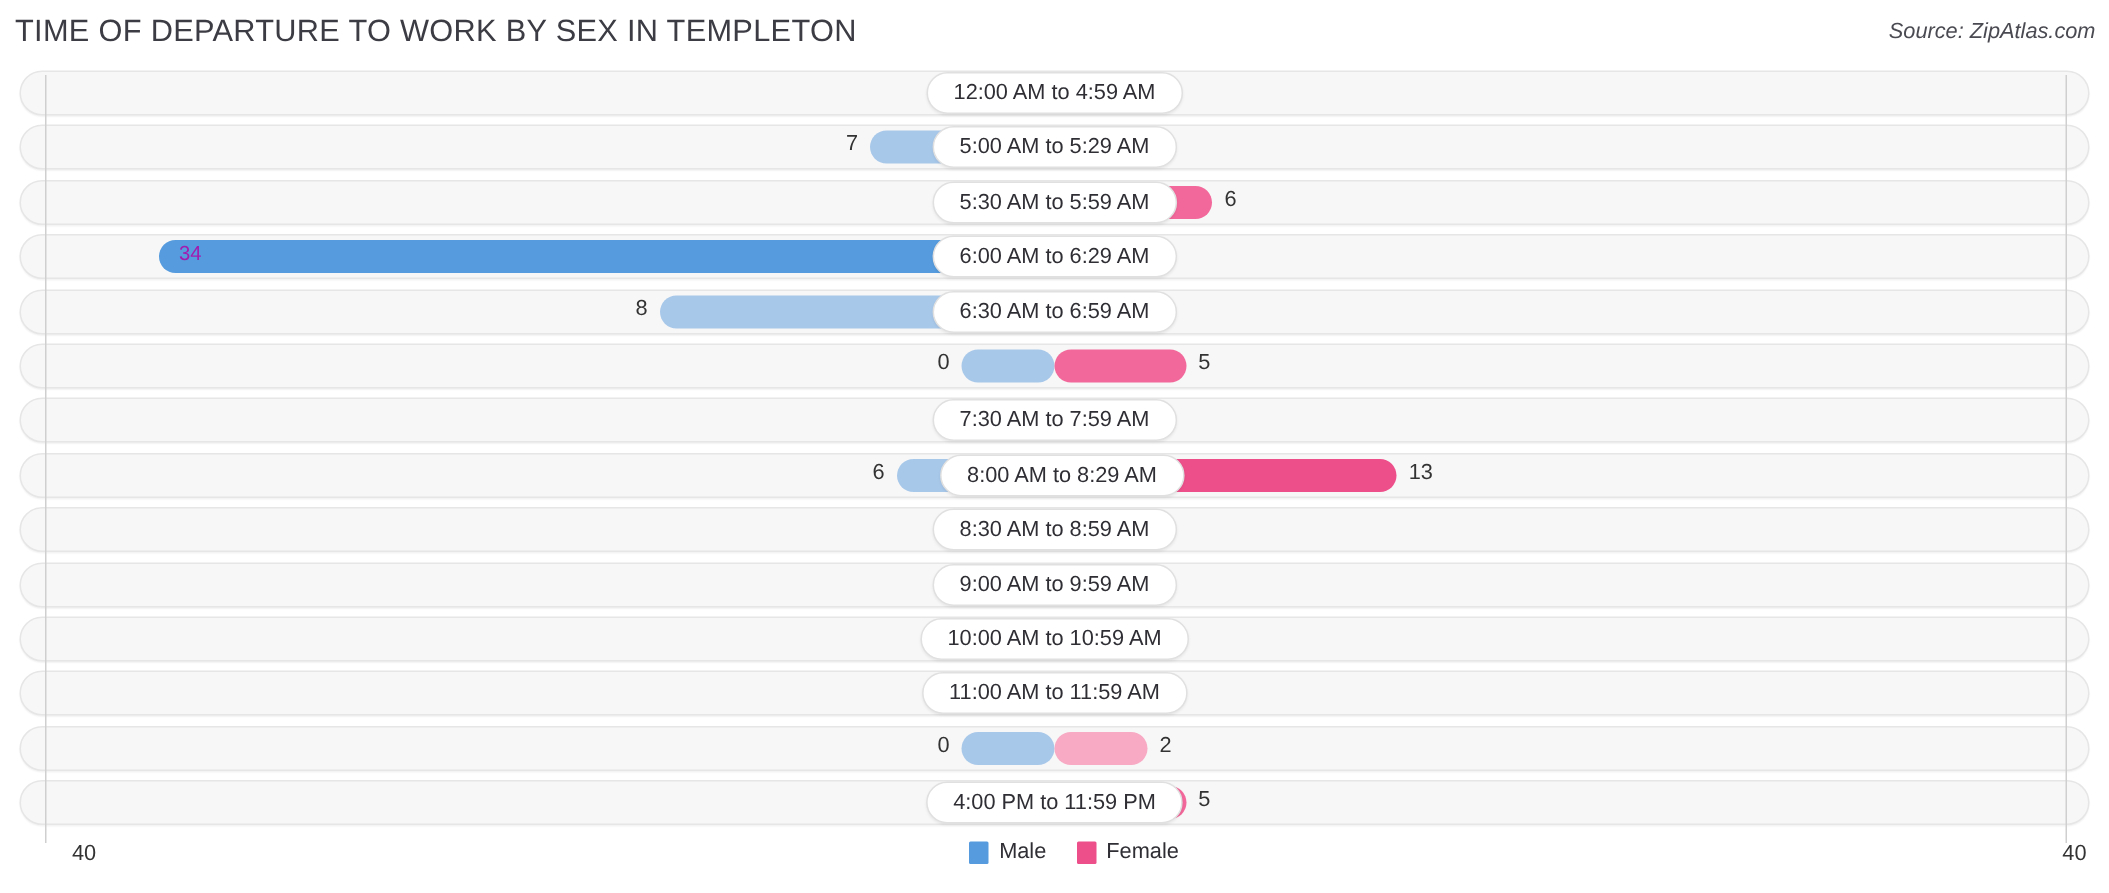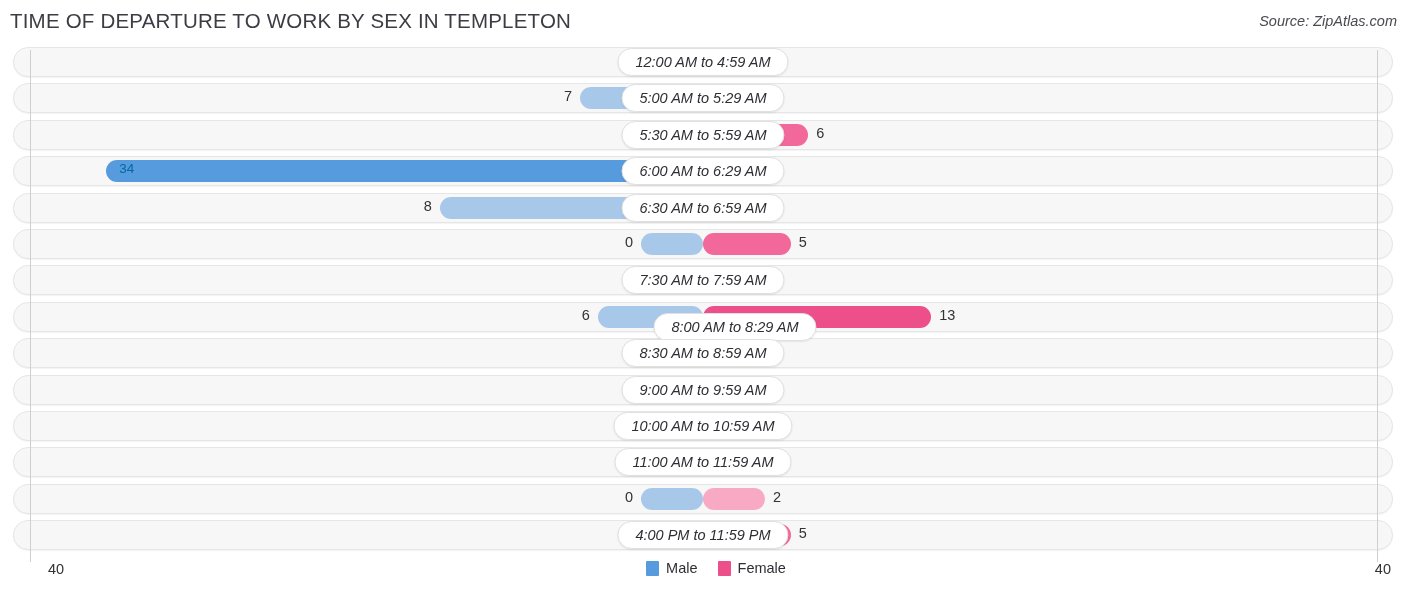--- a/index.html
+++ b/index.html
@@ -94,21 +94,21 @@
     position: absolute;
     top: 8px;
     font-size: 14.5px;
     color: #333;
     white-space: nowrap;
     z-index: 4;
   }
   .val-left  { text-align: right; }
   .val-right { text-align: left; }
   .val-inside {
-    color: #0369a1;
+    color: #a21caf;
     font-size: 13.5px;
     z-index: 5;
   }
 
   
   .cat-pill {
     position: absolute;
     top: 4px;
     left: 50%;
     transform: translateX(-50%);
@@ -118,21 +118,20 @@
     align-items: center;
     justify-content: center;
     background: #ffffff;
     border: 1px solid #e0e0e0;
     border-radius: 14px;
     font-size: 14.5px;
     color: #2e2e34;
     white-space: nowrap;
     z-index: 5;
     box-shadow: 0 1px 2px rgba(0,0,0,.07);
-    font-style: italic;
   }
 
   
   #footer {
     position: absolute;
     left: 0; top: 554px;
     width: 1406px; height: 41px; margin-left: 13px;
   }
   .axis-tick {
     position: absolute;
@@ -248,21 +247,21 @@
           <div class="cat-pill" style="left: 703px;">7:30 AM to 7:59 AM</div>
         </div>
         <div class="row">
           <div class="track"></div>
           <div class="bars">
             <div class="bar bar-male" style="left: 597.7px; width: 105.3px;"></div>
             <div class="bar bar-female hi2" style="left: 703px; width: 228.15px;"></div>
           </div>
           <div class="val val-left" style="right: 816.3px;">6</div>
           <div class="val val-right" style="left: 939.15px;">13</div>
-          <div class="cat-pill" style="left: 735px; margin-top: 10px;">8:00 AM to 8:29 AM</div>
+          <div class="cat-pill" style="left: 708px;">8:00 AM to 8:29 AM</div>
         </div>
         <div class="row">
           <div class="track"></div>
           <div class="bars">
             <div class="bar bar-male" style="left: 641px; width: 62px;"></div>
             <div class="bar bar-female" style="left: 703px; width: 62px;"></div>
           </div>
           <div class="val val-left" style="right: 773px;">0</div>
           <div class="val val-right" style="left: 773px;">1</div>
           <div class="cat-pill" style="left: 703px;">8:30 AM to 8:59 AM</div>

